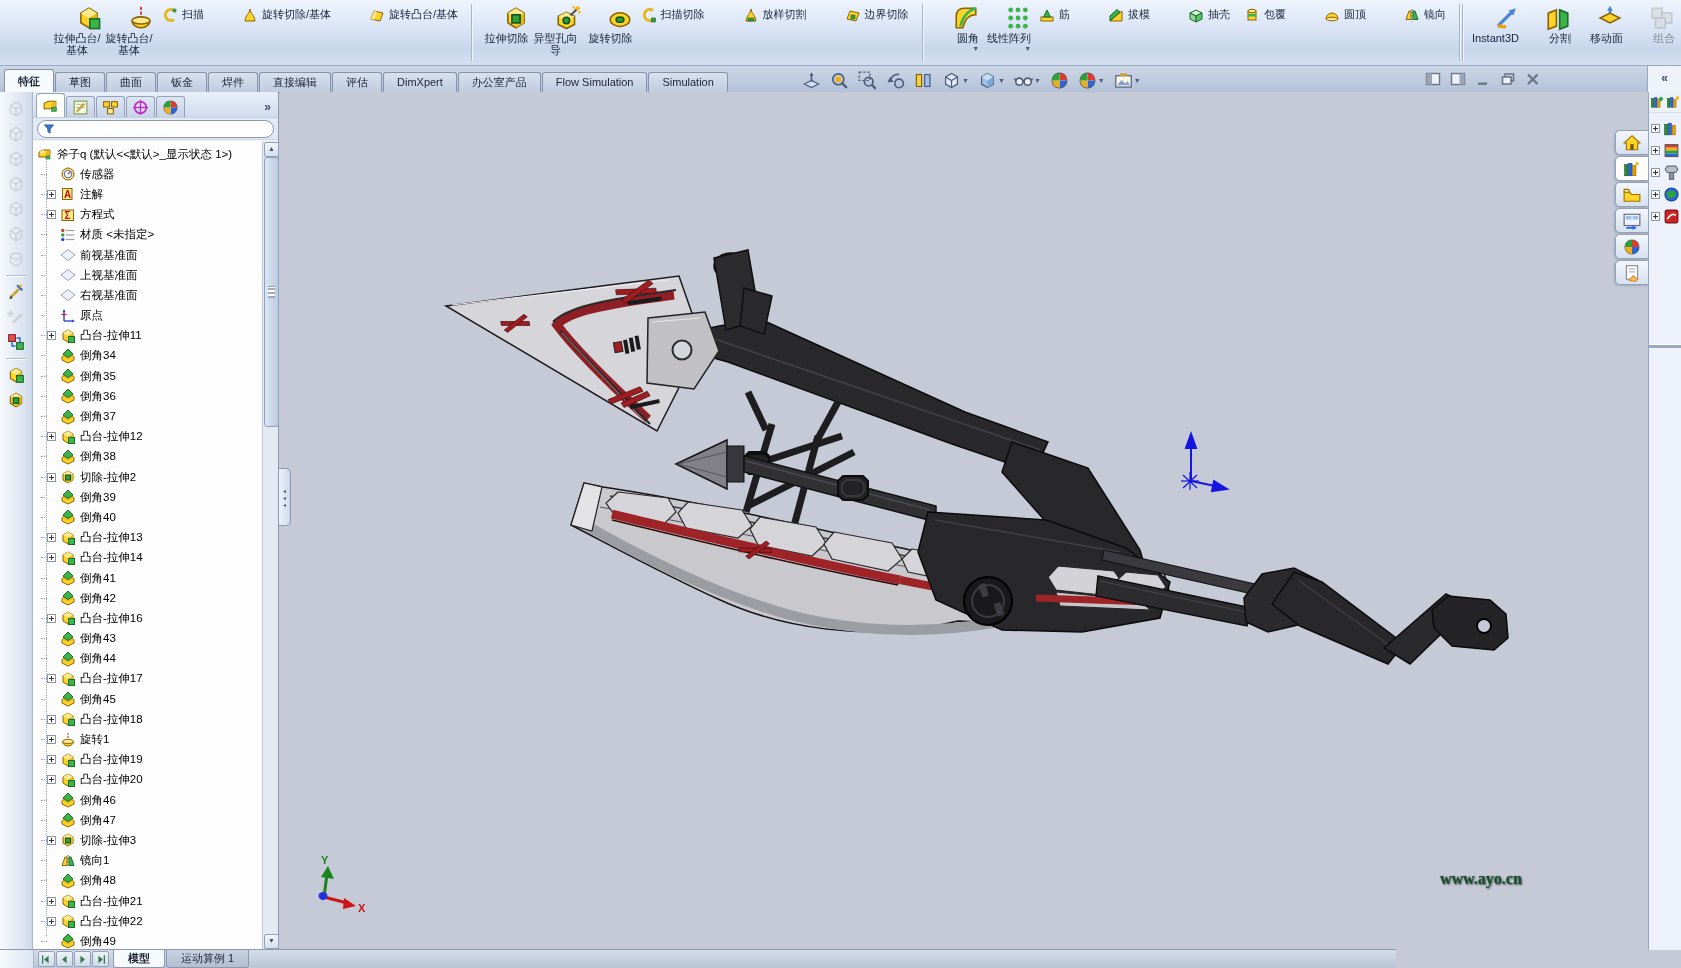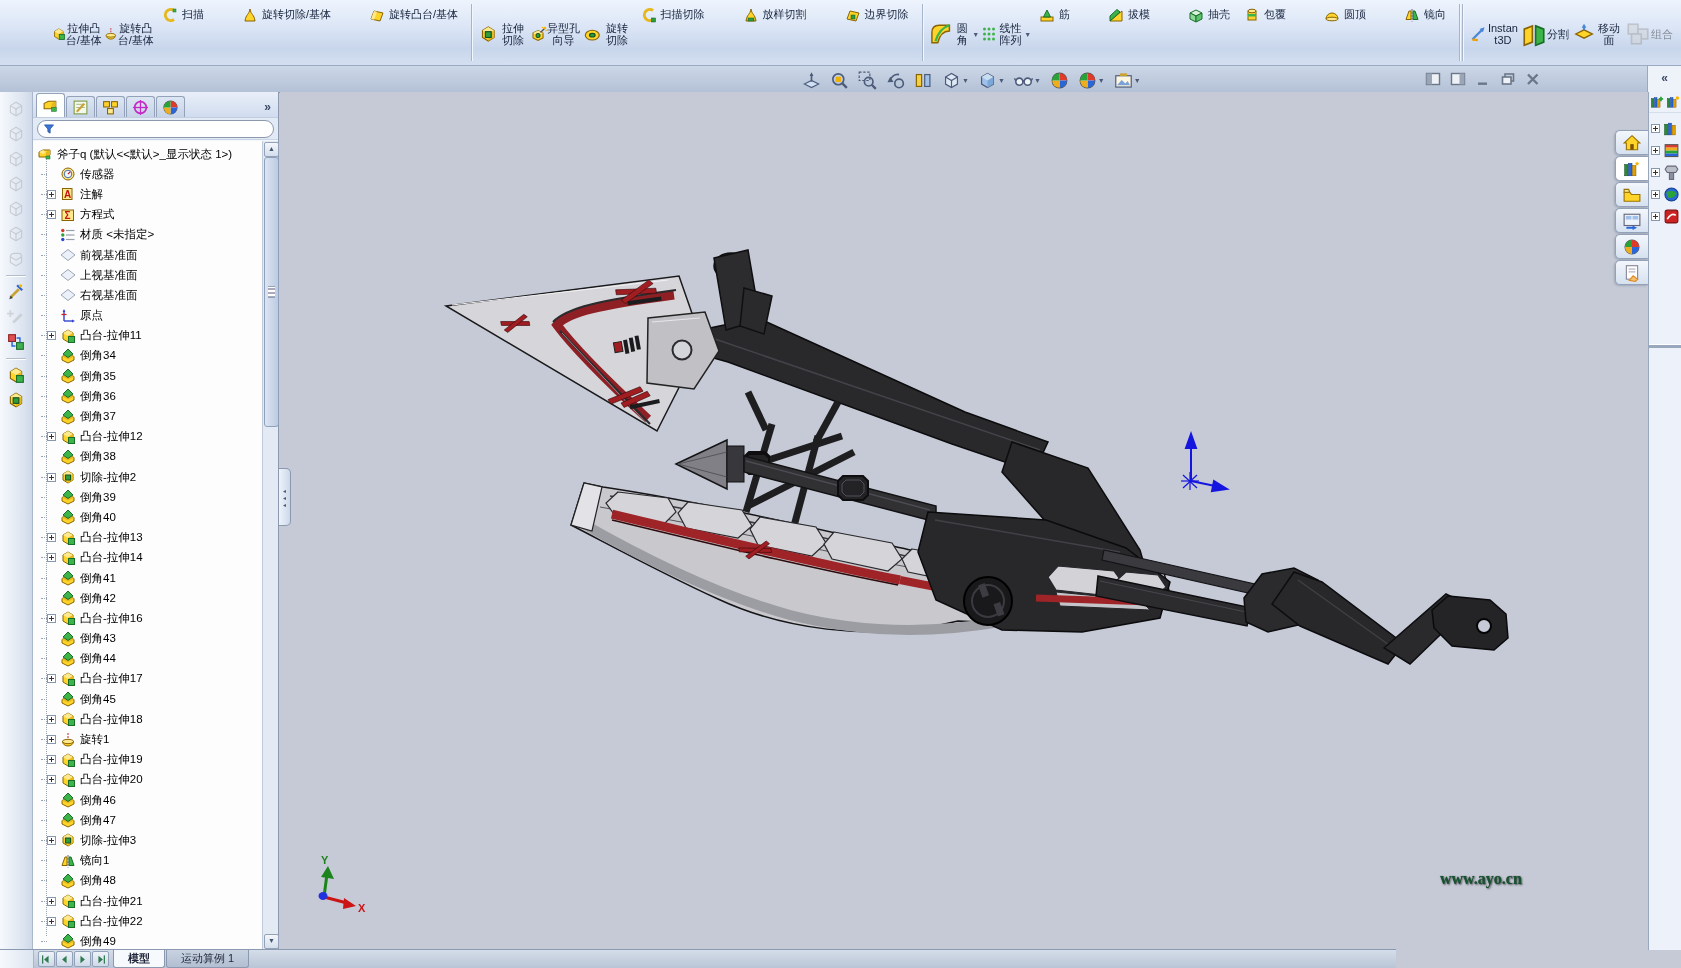--- a/index.html
+++ b/index.html
@@ -2,21 +2,21 @@
 <html><head>
 <meta charset="utf-8">
 <style>
   html,body{margin:0;padding:0;background:#9aa4b4;}
   body{width:1681px;height:968px;overflow:hidden;font-family:"Liberation Sans",sans-serif;font-size:11px;color:#111;}
   .app{position:relative;width:1681px;height:968px;background:#c5cad6;overflow:hidden;}
   
   .ribbon{position:absolute;left:0;top:0;width:1681px;height:66px;background:linear-gradient(#eef4fd,#dce6f6 40%,#c8d6ec 75%,#d4e0f1);border-bottom:1px solid #9aaac2;display:flex;align-items:stretch;padding-left:46px;box-sizing:border-box;}
   .rgroup{display:flex;align-items:stretch;padding:1px 5px;}
   .rsep{width:1px;margin:4px 1px;background:#a7b5cb;box-shadow:1px 0 0 #f2f6fd;}
-  .rbig{width:50px;display:flex;align-items:center;padding-top:3px;cursor:default;border:1px solid transparent;border-radius:3px;}
+  .rbig{width:50px;display:flex;flex-direction:column;align-items:flex-end;padding-top:3px;cursor:default;border:1px solid transparent;border-radius:3px;}
   .rbig .ricon{width:26px;height:26px;margin-bottom:1px;}
   .rbig .rlabel{text-align:center;line-height:12px;font-size:11px;color:#16233c;word-break:break-all;}
   .rbig .drop{font-size:7px;color:#4c5c78;margin-top:1px;}
   .rbig.disabled{opacity:.45;filter:grayscale(1);}
   .rstack{display:flex;justify-content:space-between;padding:3px 3px;gap:30px;}
   .rsitem{display:flex;align-items:center;gap:4px;height:19px;color:#16233c;white-space:nowrap;padding:0 3px;border:1px solid transparent;border-radius:2px;}
   .rsitem .ricon{width:16px;height:16px;}
   .ricon svg{width:100%;height:100%;display:block;}
   
   .tabrow{position:absolute;left:0;top:66px;width:1681px;height:26px;background:linear-gradient(#ccd7e7,#b4c1d6);border-bottom:1px solid #8494ac;}
@@ -353,20 +353,33 @@
                 <rect x="4" y="8" width="6" height="6"></rect>
               </g>
             </svg>
           </span>
           <span class="rlabel">组合</span>
         </div>
       </div>
     </div>
 
   <div class="tabrow">
+    <div class="ctabs" id="ctabs">
+        <div class="ctab active">特征</div>
+        <div class="ctab">草图</div>
+        <div class="ctab">曲面</div>
+        <div class="ctab">钣金</div>
+        <div class="ctab">焊件</div>
+        <div class="ctab">直接编辑</div>
+        <div class="ctab">评估</div>
+        <div class="ctab">DimXpert</div>
+        <div class="ctab">办公室产品</div>
+        <div class="ctab">Flow Simulation</div>
+        <div class="ctab">Simulation</div>
+      </div>
     <div class="viewbar" id="viewbar">
         <div class="vb-item">
           <span class="ricon">
             <svg viewBox="0 0 16 16">
               <polygon points="2,11 8,8 14,11 8,14" fill="#cfe0f4" stroke="#4c5c7a"></polygon>
               <line x1="8" y1="9" x2="8" y2="2.5" stroke="#4c5c7a" stroke-width="1.4"></line>
               <polygon points="8,1 6.4,4.2 9.6,4.2" fill="#4c5c7a"></polygon>
             </svg>
           </span>
         </div>

